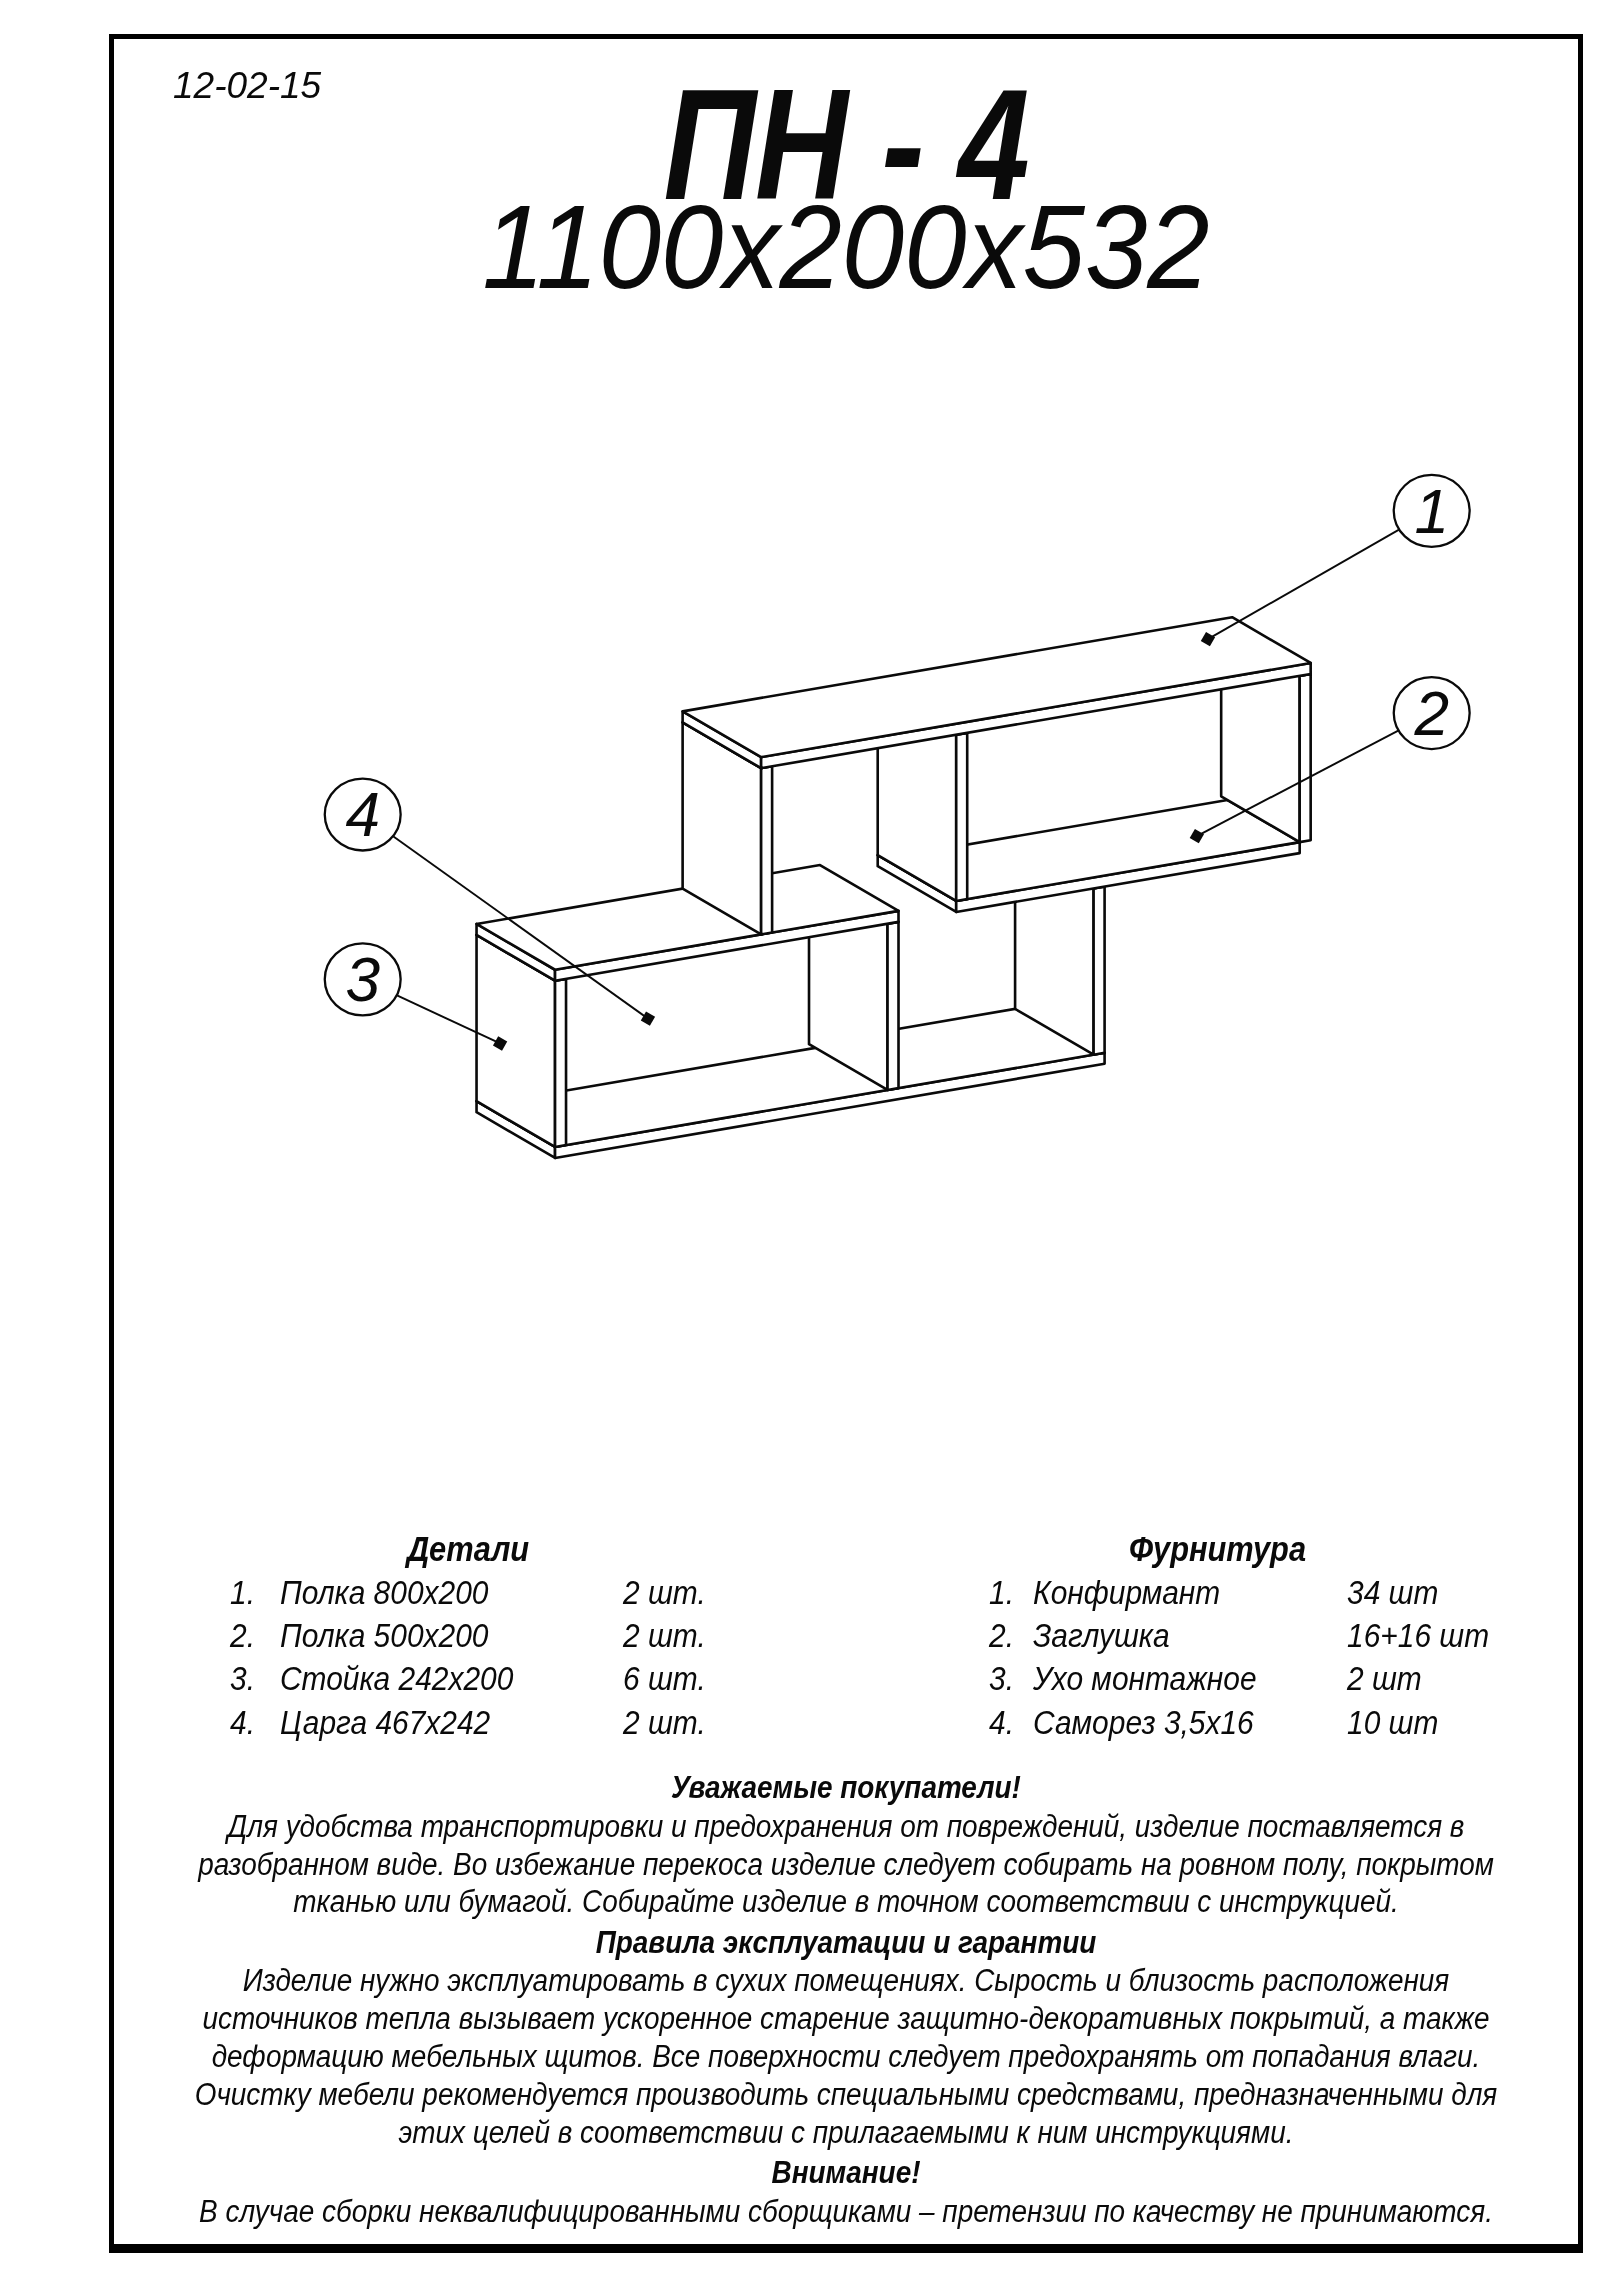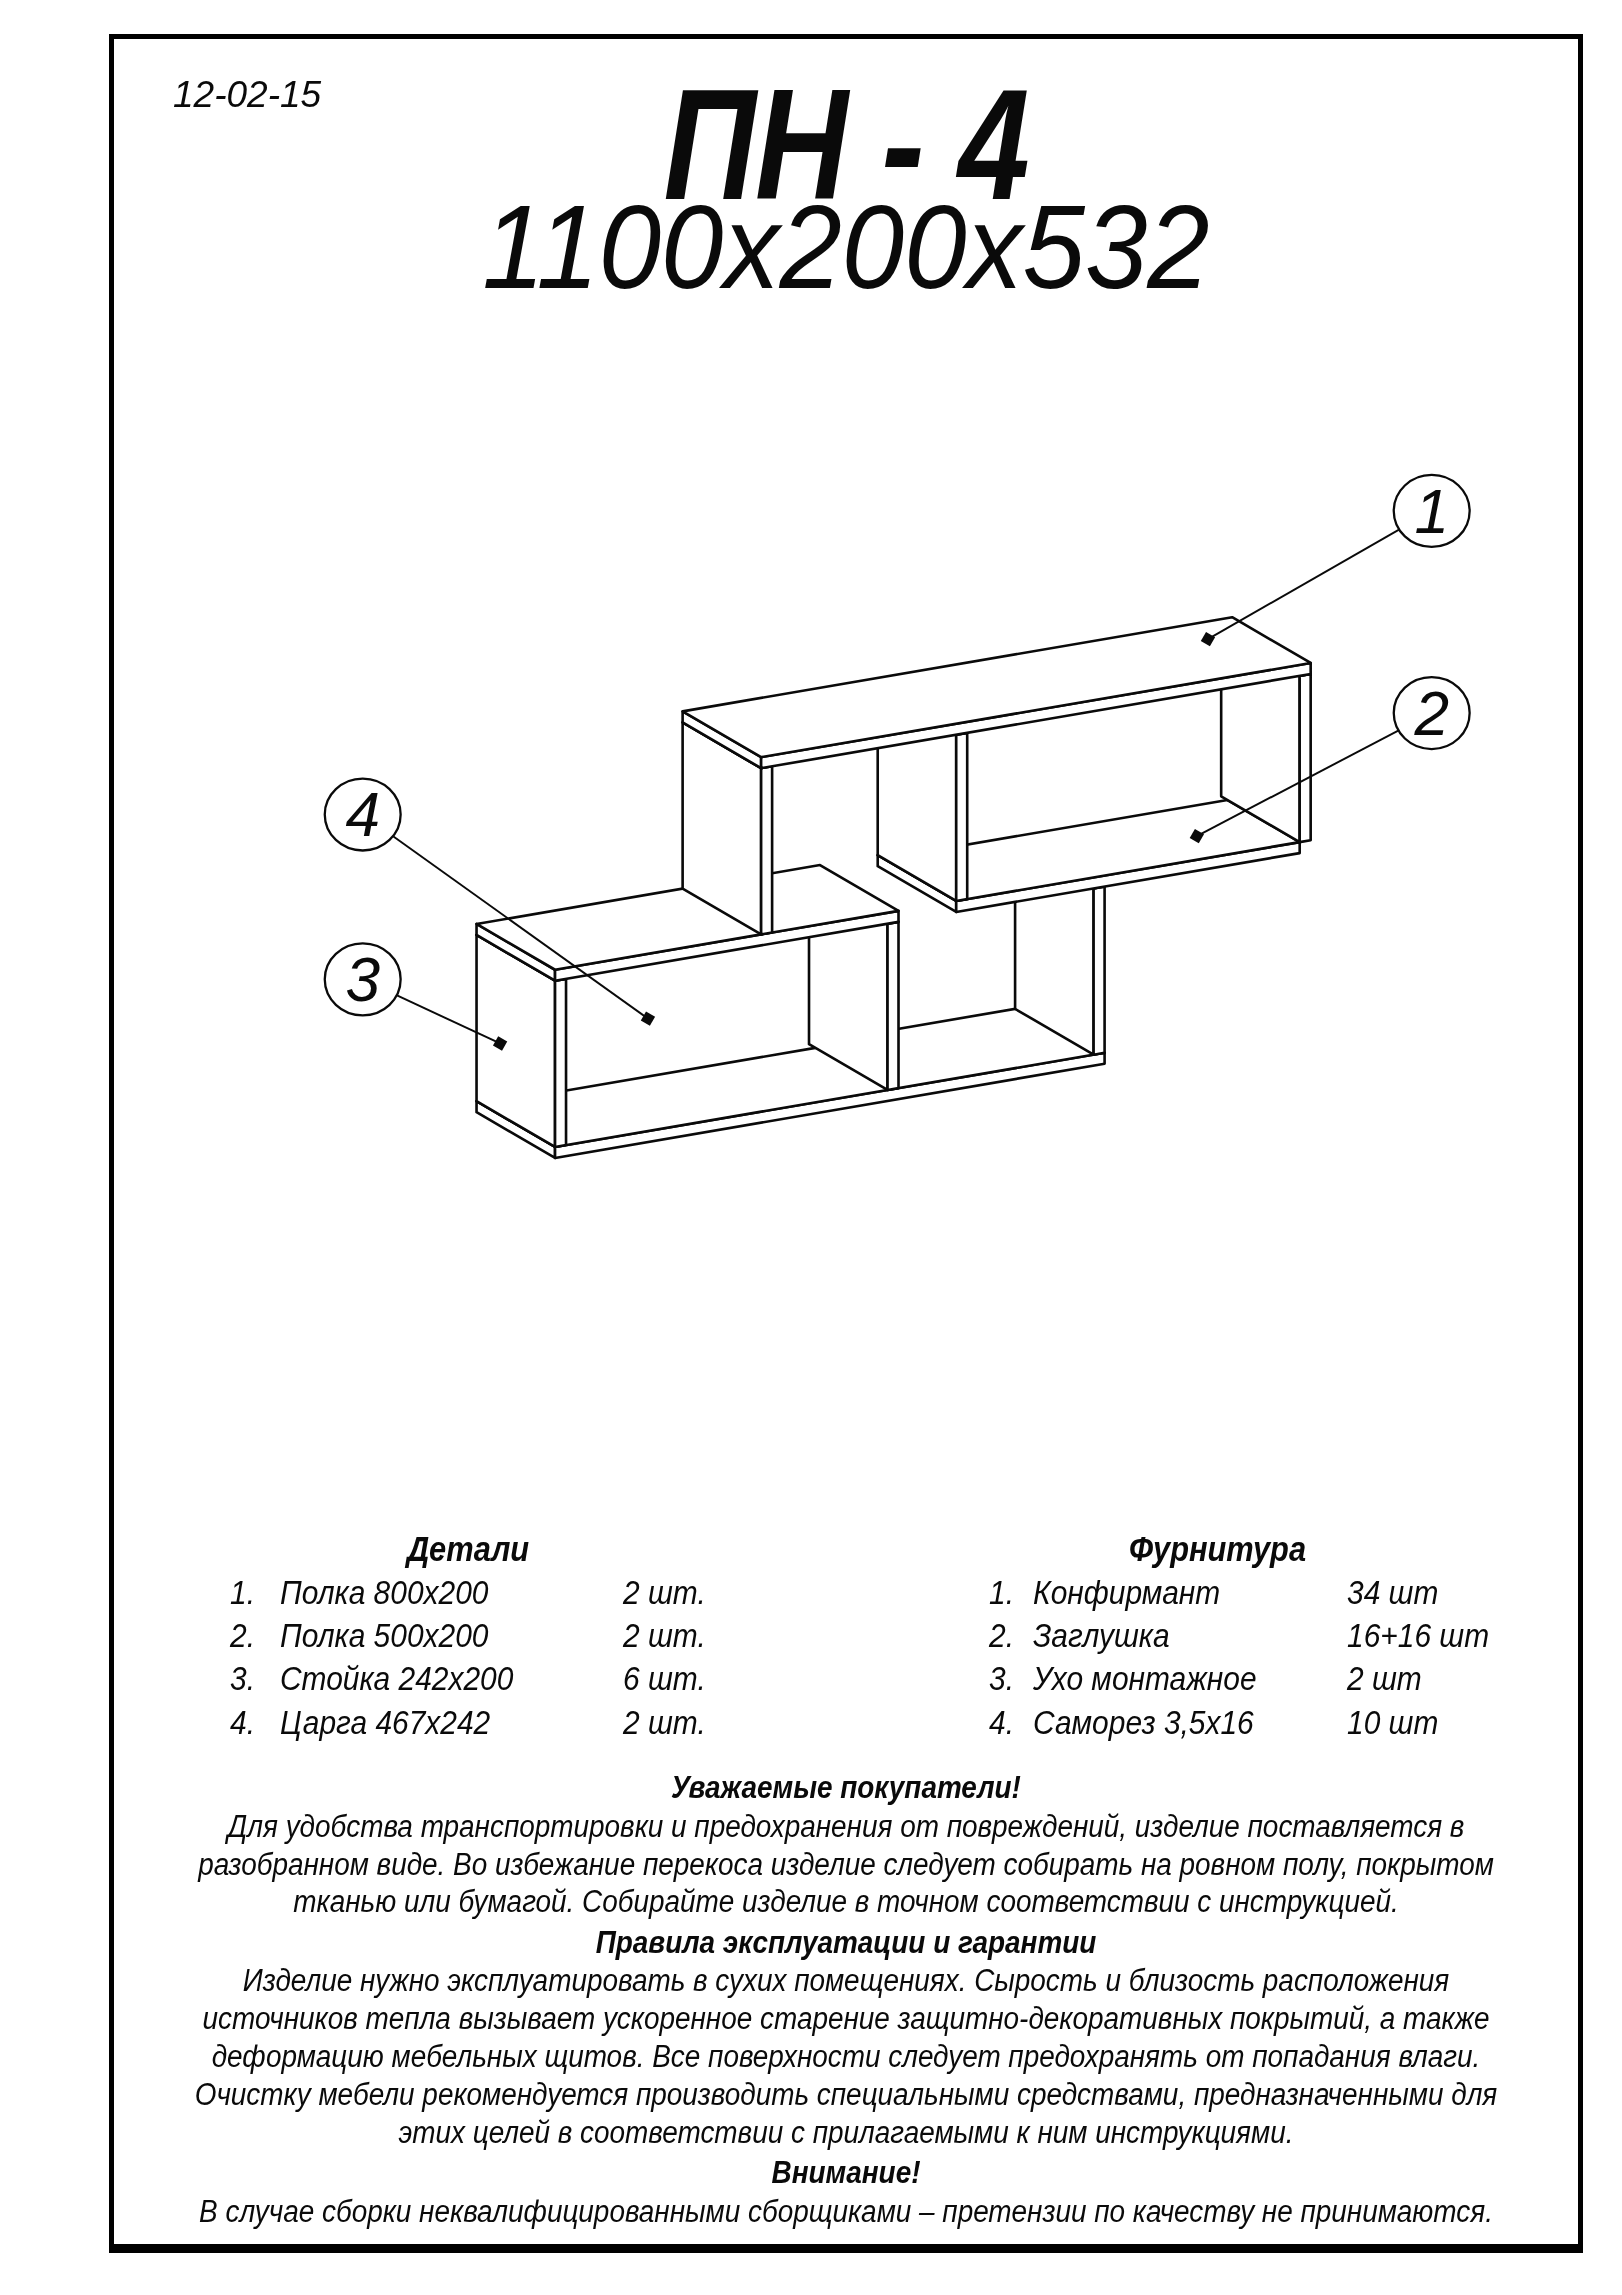--- a/index.html
+++ b/index.html
@@ -3,21 +3,21 @@
 <meta charset="utf-8">
 <style>
   html,body{margin:0;padding:0;}
   body{width:1623px;height:2295px;background:#ffffff;position:relative;
        font-family:"Liberation Sans",sans-serif;color:#0a0a0a;overflow:hidden;}
   .frame{position:absolute;left:109px;top:34px;width:1474px;height:2219px;
          border:5.9px solid #000;border-bottom-width:9.2px;box-sizing:border-box;background:#fff;}
   .abs{position:absolute;white-space:nowrap;}
   .it{font-style:italic;}
   .b{font-weight:bold;}
-  .date{left:173px;top:75px;font-size:37px;line-height:39px;}
+  .date{left:173px;top:66px;font-size:37px;line-height:39px;}
   .title{left:109px;top:63px;width:1474px;text-align:center;font-size:157px;line-height:164px;
          transform:scaleX(.82);transform-origin:50% 50%;letter-spacing:-1.3px;}
   .subtitle{left:109px;top:185px;width:1474px;text-align:center;font-size:118px;line-height:124px;
             transform:scaleX(.95);transform-origin:50% 50%;}
   #diagram{position:absolute;left:0;top:0;width:1623px;height:2295px;}
   .lst{font-size:34px;line-height:38px;transform:scaleX(.88);transform-origin:0 50%;}
   .lsthead{font-size:35px;line-height:39px;text-align:center;transform:scaleX(.88);transform-origin:50% 50%;}
   .note{left:109px;width:1474px;text-align:center;font-size:31px;line-height:37px;
         transform:scaleX(.90);transform-origin:50% 50%;}
 </style>

